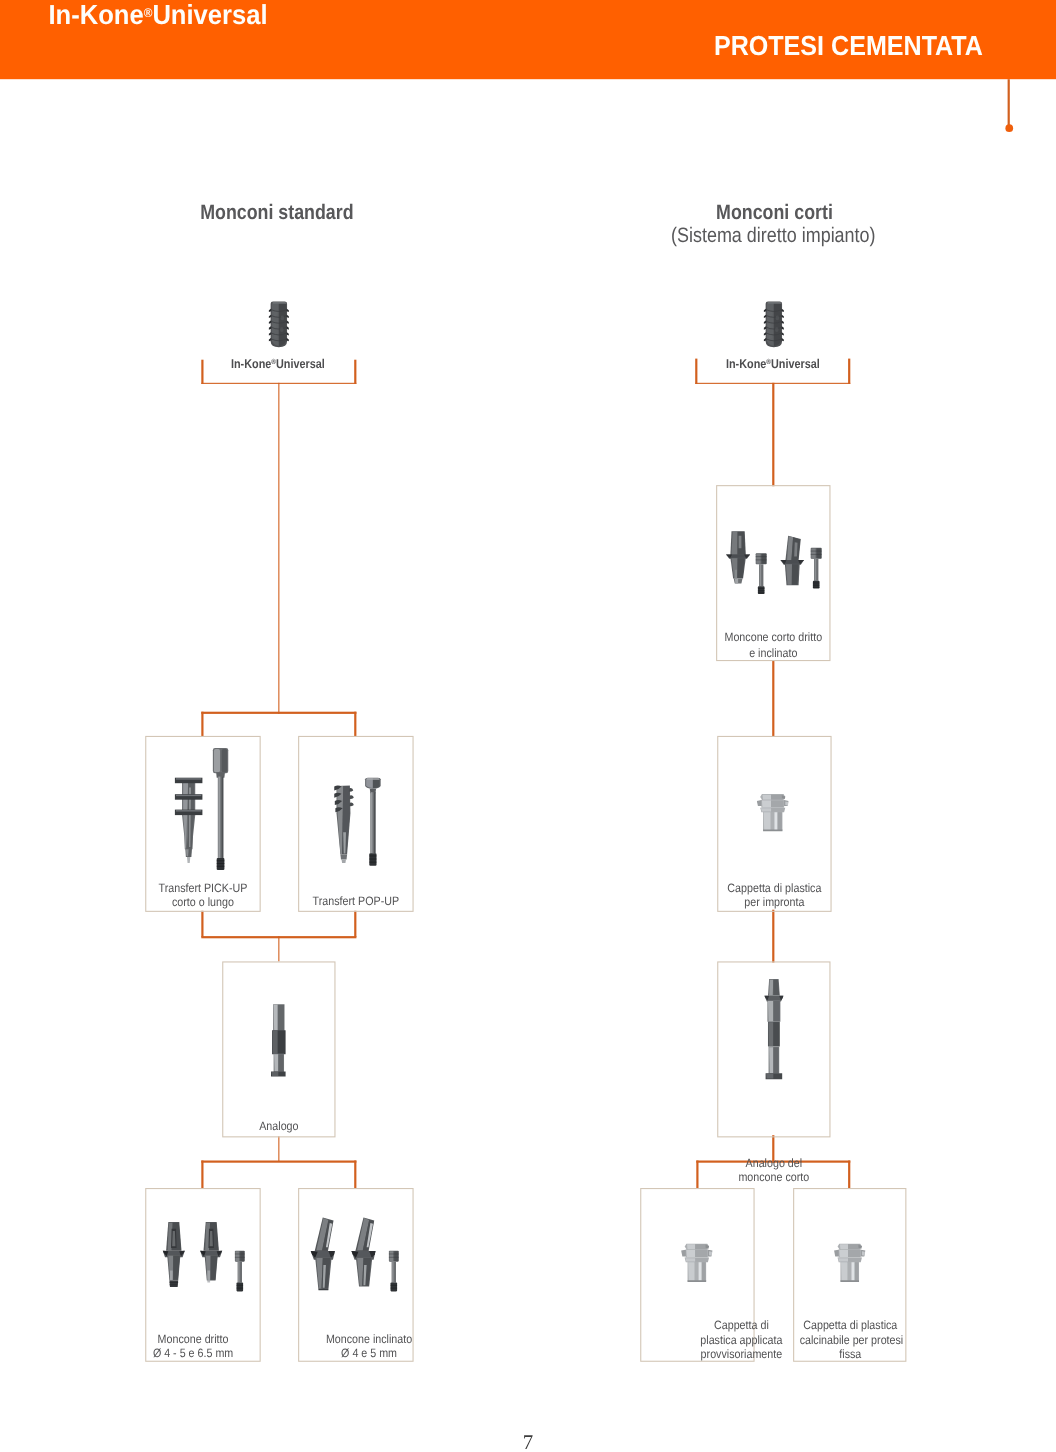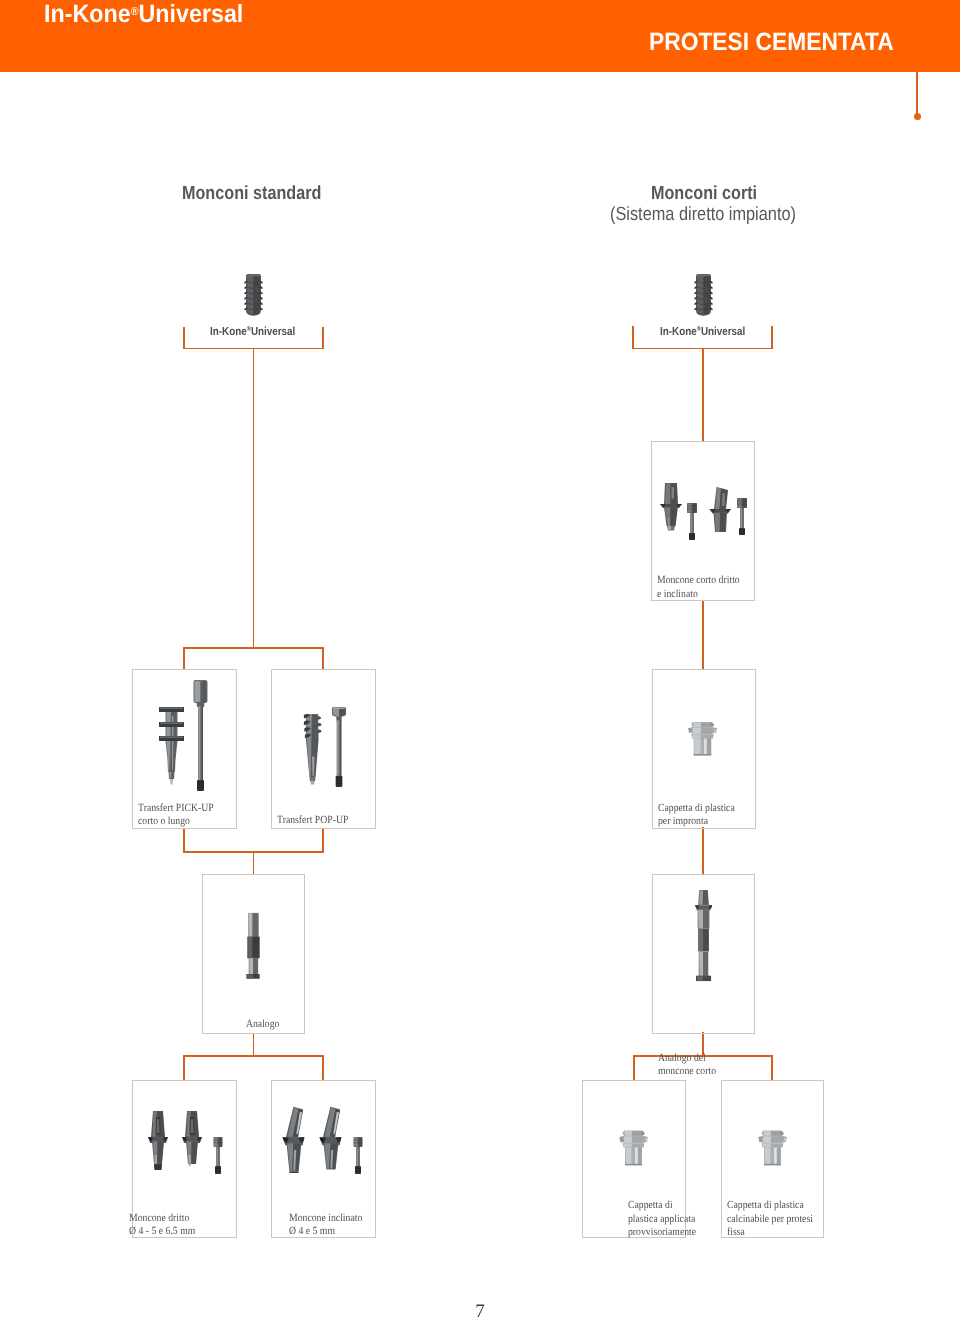--- a/index.html
+++ b/index.html
@@ -30,22 +30,22 @@
           line-height:19px;white-space:nowrap;
           transform:scaleX(0.859);transform-origin:left top;}
 
   
   .ln{position:absolute;background:#d2601f;}
   .lnv{width:1.6px;}
   .lnh{height:1.6px;}
 
   
   .box{position:absolute;border:1px solid #d3c6b6;box-sizing:border-box;background:transparent;}
-  .cap{position:absolute;text-align:left;color:#525254;
-       font-size:11px;line-height:13.2px;font-family:Liberation Serif, serif;}
+  .cap{position:absolute;text-align:center;color:#525254;
+       font-size:11px;line-height:13.2px;}
   .cap div{transform:scaleX(0.885);white-space:nowrap;}
 
   
   .brlabel{position:absolute;color:#4d4d4f;font-size:11.6px;font-weight:bold;
            line-height:11.6px;white-space:nowrap;
            transform:scaleX(0.849);transform-origin:left top;}
   .brlabel .reg2{font-size:6.8px;vertical-align:0.52em;}
 
   .pageno{position:absolute;left:0;top:1301px;width:960px;text-align:center;
           font-family:"Liberation Serif",serif;font-size:19px;color:#3c3c3c;}
@@ -555,21 +555,21 @@
     <div>Transfert POP-UP</div>
   </div>
 
   <div class="box" style="left:651.5px;top:668.5px;width:104px;height:160px;"></div>
   <div class="cap" style="left:651.5px;top:801.5px;width:104px;">
     <div>Cappetta di plastica</div>
     <div>per impronta</div>
   </div>
 
   <div class="box" style="left:201.5px;top:873.5px;width:103px;height:160px;"></div>
-  <div class="cap" style="left:201.5px;top:1018.3px;width:103px;padding-left:38px;">
+  <div class="cap" style="left:201.5px;top:1018.3px;width:103px;">
     <div>Analogo</div>
   </div>
 
   <div class="box" style="left:652px;top:873.5px;width:103px;height:160px;"></div>
   <div class="cap" style="left:652px;top:1052px;width:103px;">
     <div>Analogo del</div>
     <div>moncone corto</div>
   </div>
 
   <div class="box" style="left:131.5px;top:1079.5px;width:105px;height:158px;"></div>

